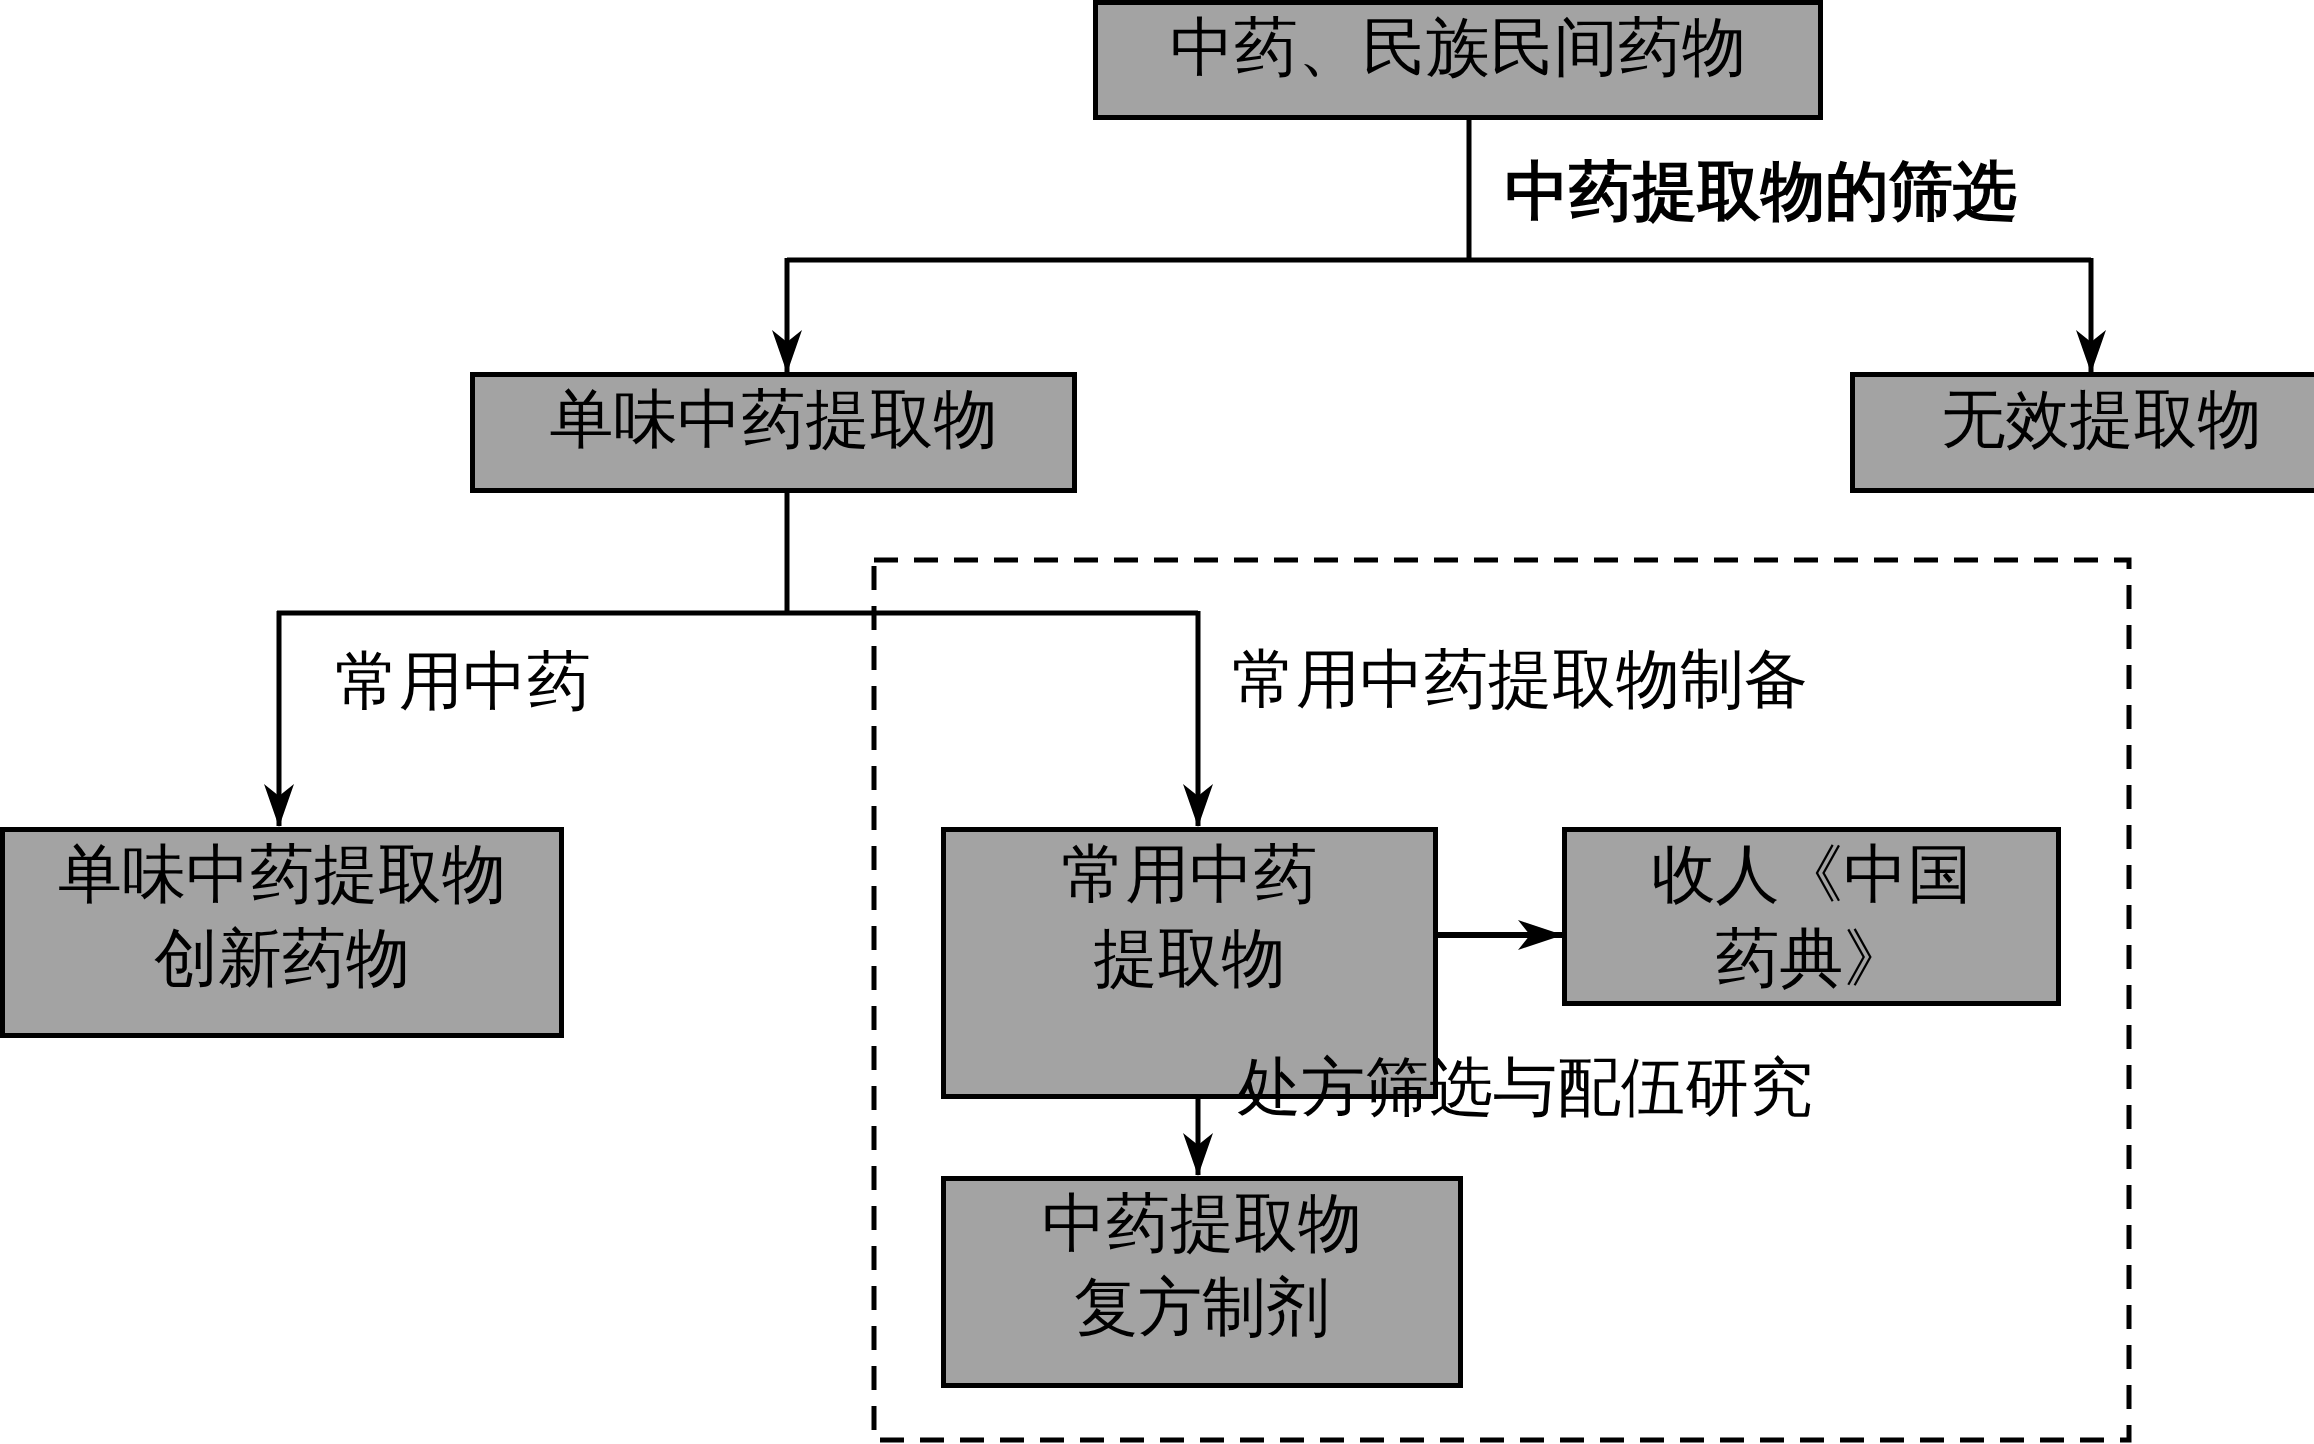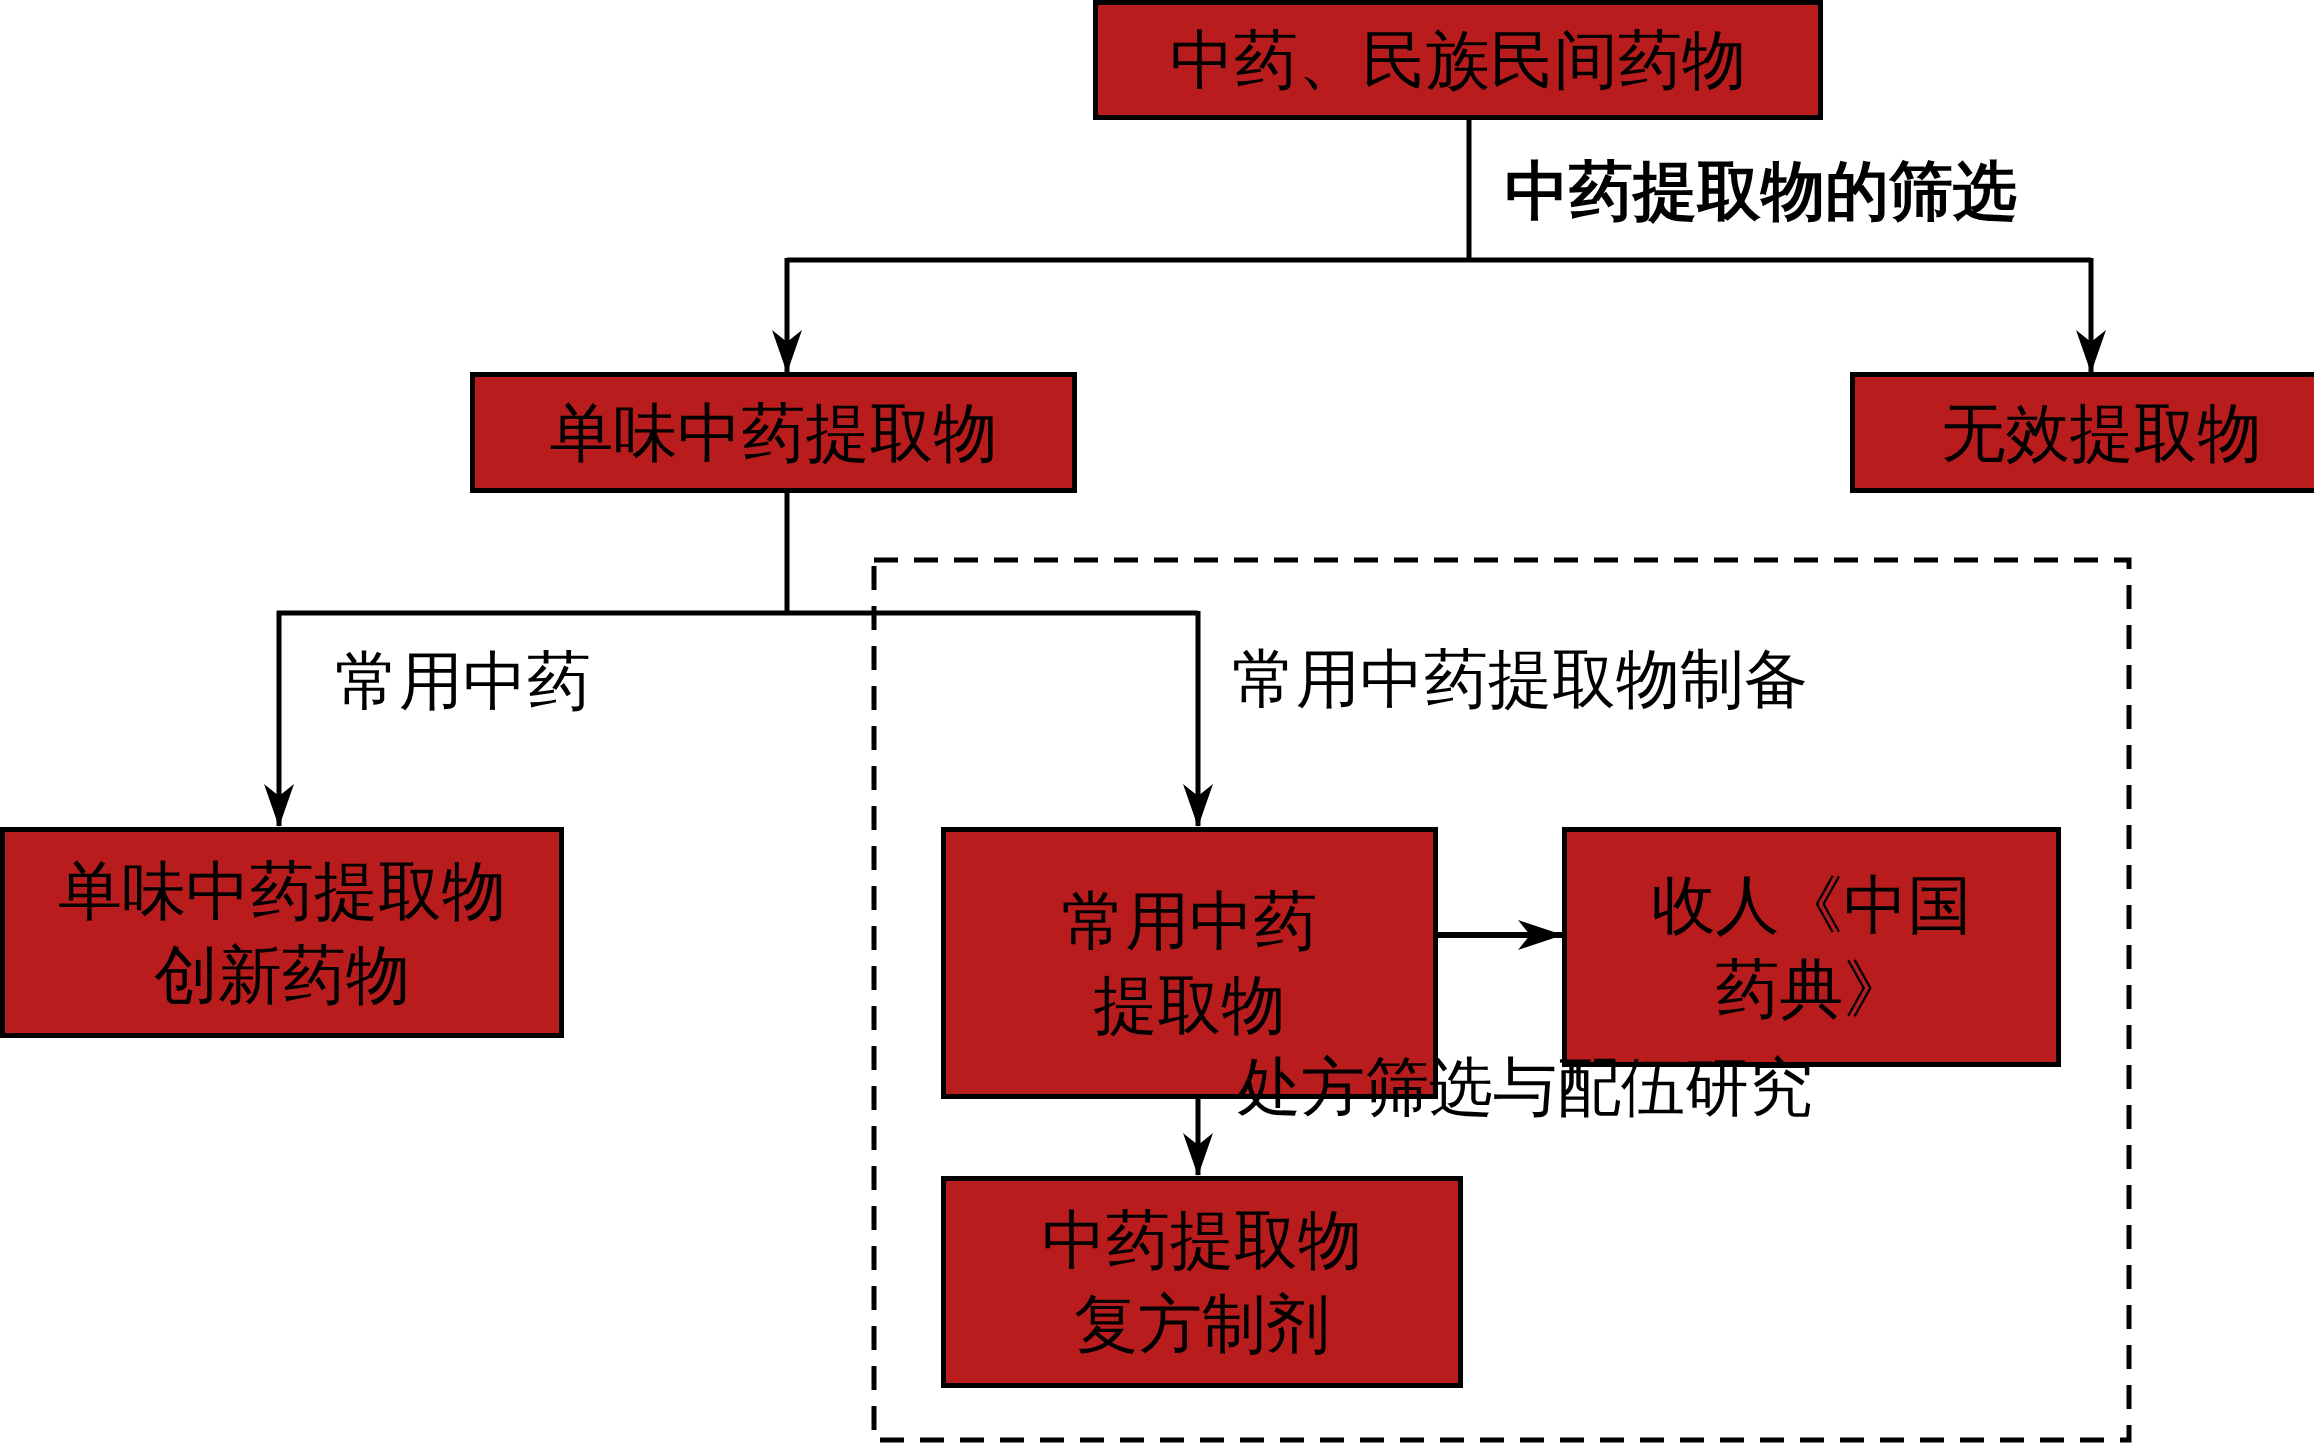--- a/index.html
+++ b/index.html
@@ -1,20 +1,20 @@
 <!DOCTYPE html>
 <html><head>
 <meta charset="utf-8">
 <style>
   html, body { margin: 0; padding: 0; background: #ffffff; }
   body { width: 2314px; height: 1444px; position: relative; overflow: hidden;
          font-family: "DejaVu Serif", "Liberation Serif", serif; color: #000; }
   svg { position: absolute; left: 0; top: 0; }
-  .box { position: absolute; border: 5px solid #000; box-sizing: border-box; background: #b91c1c;
-         display: flex; flex-direction: column; align-items: center; justify-content: center;
+  .box { position: absolute; border: 5px solid #000; box-sizing: border-box; background: #a3a3a3;
+         display: flex; flex-direction: column; align-items: center; justify-content: flex-start;
          font-size: 64px; line-height: 84px; text-align: center; }
   .label { position: absolute; font-size: 64px; line-height: 78px; white-space: nowrap; }
 </style>
 </head>
 <body>
 
 <svg width="2314" height="1444">
   <defs>
     <marker id="arr" markerWidth="12" markerHeight="16" refX="11" refY="8" orient="auto" markerUnits="userSpaceOnUse">
       <path d="M0,0 L12,8 L0,16 L4,8 Z" fill="#000"></path>
@@ -77,21 +77,21 @@
 <div class="box" style="left:0;top:827px;width:564px;height:211px;">
   <span>单味中药提取物</span>
   <span>创新药物</span>
 </div>
 
 <div class="box" style="left:941px;top:827px;width:497px;height:272px;">
   <span>常用中药</span>
   <span>提取物</span>
 </div>
 
-<div class="box" style="left:1562px;top:827px;width:499px;height:240px;">
+<div class="box" style="left:1562px;top:827px;width:499px;height:179px;">
   <span>收人《中国</span>
   <span>药典》</span>
 </div>
 
 <div class="label" style="left:1237px;top:1048px;">处方筛选与配伍研究</div>
 
 <div class="box" style="left:941px;top:1176px;width:522px;height:212px;">
   <span>中药提取物</span>
   <span>复方制剂</span>
 </div>

